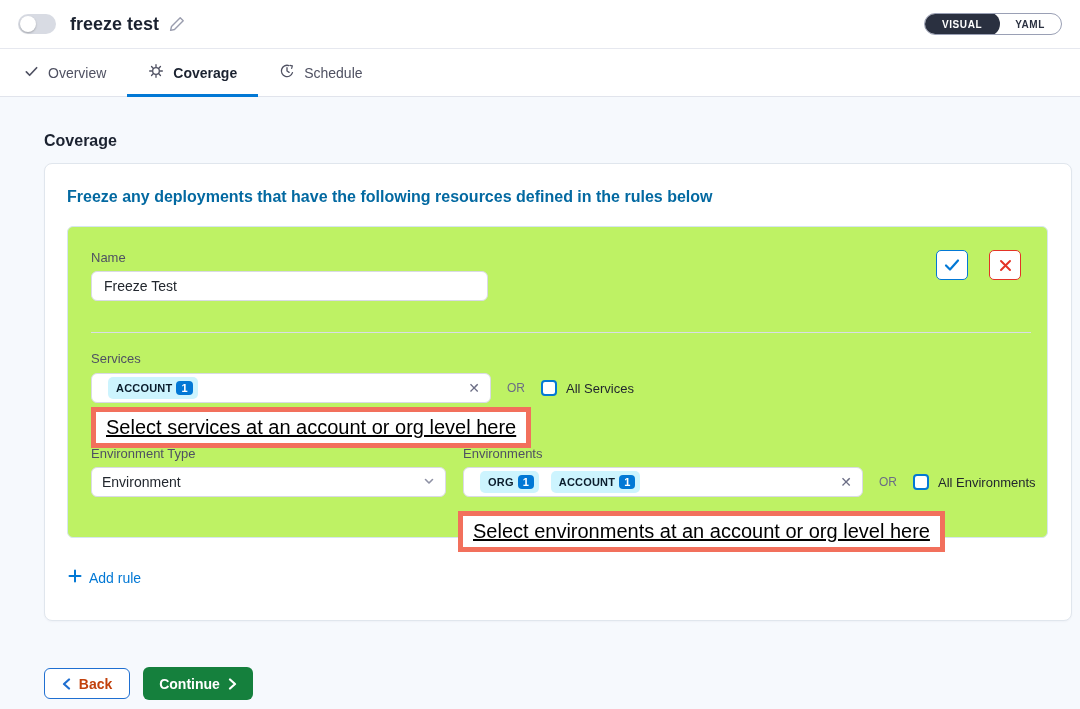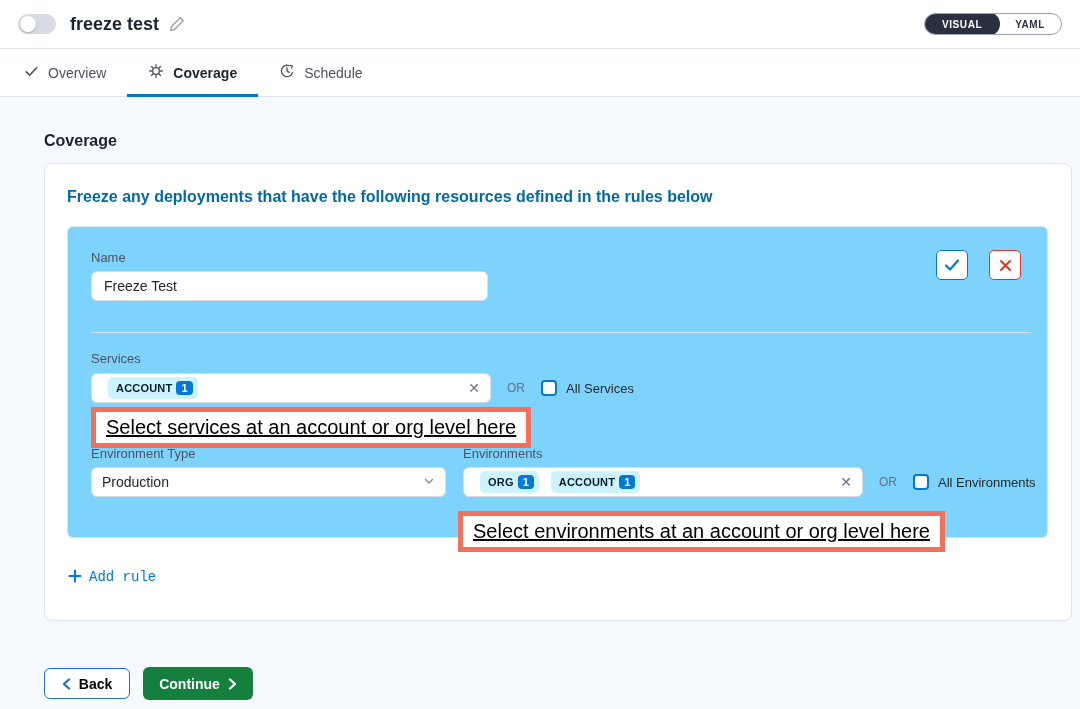--- a/index.html
+++ b/index.html
@@ -34,21 +34,21 @@
   .tab svg { flex:0 0 auto; }
 
   
   .content { height:612px; background:#f6f9fd; padding:35px 44px 0 44px; }
   .section-title { font-size:16px; font-weight:bold; color:#1b2230; margin-bottom:13px; }
 
   .outer-card { background:#fff; border:1px solid #e0e6ed; border-radius:8px;
             width:1028px; height:458px; padding:24px 22px; box-shadow:0 1px 2px rgba(40,60,90,.04); }
   .card-heading { font-size:16px; font-weight:bold; color:#0369a1; margin-bottom:20px; }
 
-  .rule-card { position:relative; background:#7dd3fc; border:1px solid #d6e6ef;
+  .rule-card { position:relative; background:#bef264; border:1px solid #d6e6ef;
             border-radius:6px; width:981px; height:312px; }
 
   .field-label { font-size:13px; color:#4f5162; }
   .tbox { background:#fff; border:1px solid #d9dae5; border-radius:6px; height:30px;
           display:flex; align-items:center; font-size:14px; color:#22272e; }
 
   .name-label { position:absolute; left:23px; top:23px; }
   .name-input { position:absolute; left:23px; top:44px; width:397px; padding:0 12px;
           font-family:"Liberation Sans",sans-serif; font-size:14px; color:#22272e;
           background:#fff; border:1px solid #d9dae5; border-radius:6px; height:30px; }
@@ -81,27 +81,27 @@
   .env-col1 { width:355px; }
   .env-col1 .tbox { margin-top:6px; padding:0 10px; justify-content:space-between; }
   .env-col2 .env-row { display:flex; align-items:center; margin-top:6px; }
   .chev { color:#8f92a5; }
 
   .annotation { position:absolute; background:#fff; border:5px solid #f2705c;
           font-size:20px; color:#000; padding:4px 10px; white-space:nowrap; z-index:5;text-decoration:underline; }
   .ann-services { left:23px; top:180px; }
   .ann-envs { left:390px; top:284px; }
 
-  .add-rule { display:flex; gap:7px; margin-top:31px; margin-left:1px;
-          color:#0278d5; font-size:14px; cursor:pointer; width:max-content;font-family:Liberation Mono, monospace; }
+  .add-rule { display:flex; align-items:center; gap:7px; margin-top:31px; margin-left:1px;
+          color:#0278d5; font-size:14px; cursor:pointer; width:max-content; }
 
   .footer { display:flex; align-items:center; gap:13px; margin-top:46px; }
   .btn { display:flex; align-items:center; justify-content:center; gap:8px;
          border-radius:6px; font-size:14px; font-weight:bold; cursor:pointer; }
-  .btn-back { border:1.5px solid #1f6fd1; color:#000000; background:#fff; width:86px; height:31px; }
+  .btn-back { border:1.5px solid #1f6fd1; color:#c2410c; background:#fff; width:86px; height:31px; }
   .btn-continue { background:#15803d; color:#fff; border:none; width:110px; height:33px; }
 </style>
 </head>
 <body>
 
 <div class="header">
   <div class="toggle">
     <div class="knob"></div>
   </div>
   <div class="page-title">freeze test</div>
@@ -183,21 +183,21 @@
         </div>
         <span class="or-text">OR</span>
         <div class="checkbox"></div>
         <span class="cb-label">All Services</span>
       </div>
 
       <div class="env-grid">
         <div class="env-col1">
           <div class="field-label">Environment Type</div>
           <div class="tbox">
-            <span>Production</span>
+            <span>Environment</span>
             <span class="chev">
               <svg width="12" height="12" viewBox="0 0 12 12" fill="none" stroke="#8f92a5" stroke-width="1.6" stroke-linecap="round" stroke-linejoin="round">
                   <path d="M2.5 4.5L6 8l3.5-3.5"></path>
                 </svg>
             </span>
           </div>
         </div>
         <div class="env-col2">
           <div class="field-label">Environments</div>
           <div class="env-row">

